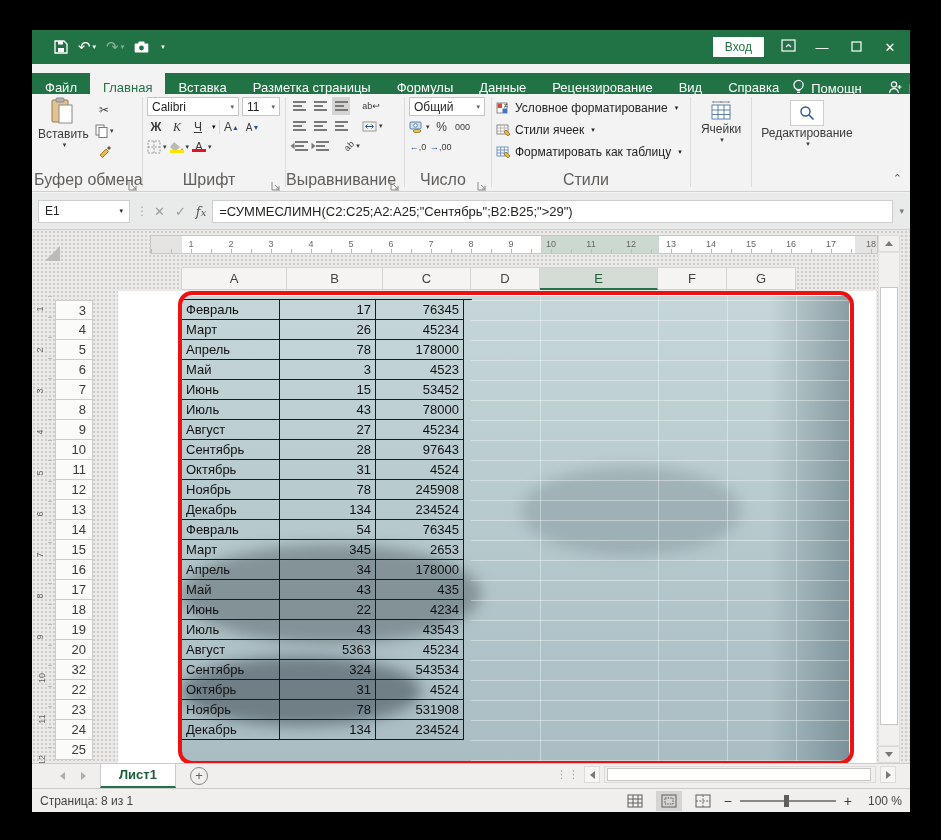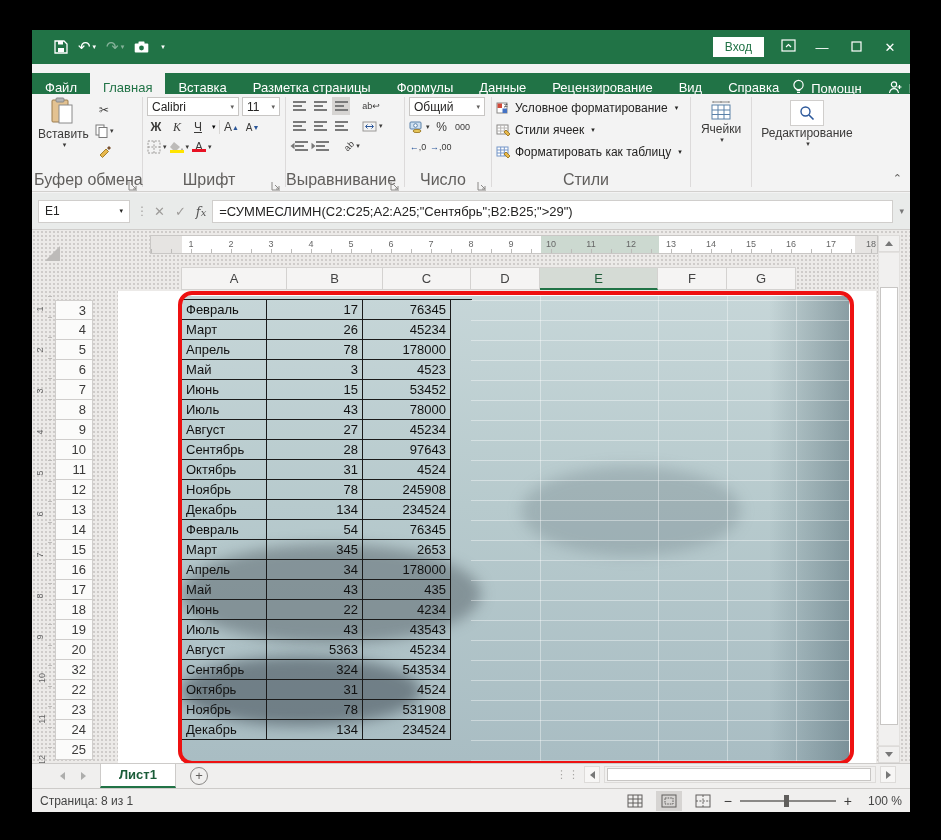--- a/index.html
+++ b/index.html
@@ -128,21 +128,21 @@
     background-position:0 4px; }
   .vline { position:absolute; top:0; bottom:0; width:1px;
     background:rgba(255,255,255,.38); }
 
   .data-table { position:absolute; left:149px; top:269px; width:291px;
     border-top:1px solid #1a1a1a; border-left:1px solid #1a1a1a; }
   .trow { display:flex; height:20px; }
   .tcell { border-right:1px solid #1a1a1a; border-bottom:1px solid #1a1a1a;
     font-size:13px; color:#111; line-height:19px; overflow:hidden;
     white-space:nowrap; }
-  .tcell.month { width:85px; padding-left:4px; }
+  .tcell.month { width:98px; padding-left:4px; }
   .tcell.num-b { width:96px; text-align:right; padding-right:4px; }
   .tcell.num-c { width:88px; text-align:right; padding-right:4px; }
 
   .red-annotation { position:absolute; left:146px; top:261px; width:676px;
     height:474px; border:4px solid #ee1111; border-radius:14px;
     pointer-events:none; }
 
   .vscroll { position:absolute; left:846px; top:205px; width:22px; height:528px; }
   .vscroll .arrow-box { position:absolute; left:0; width:22px; height:17px;
     background:#f1f0ef; border:1px solid #dddbd9; display:flex;

